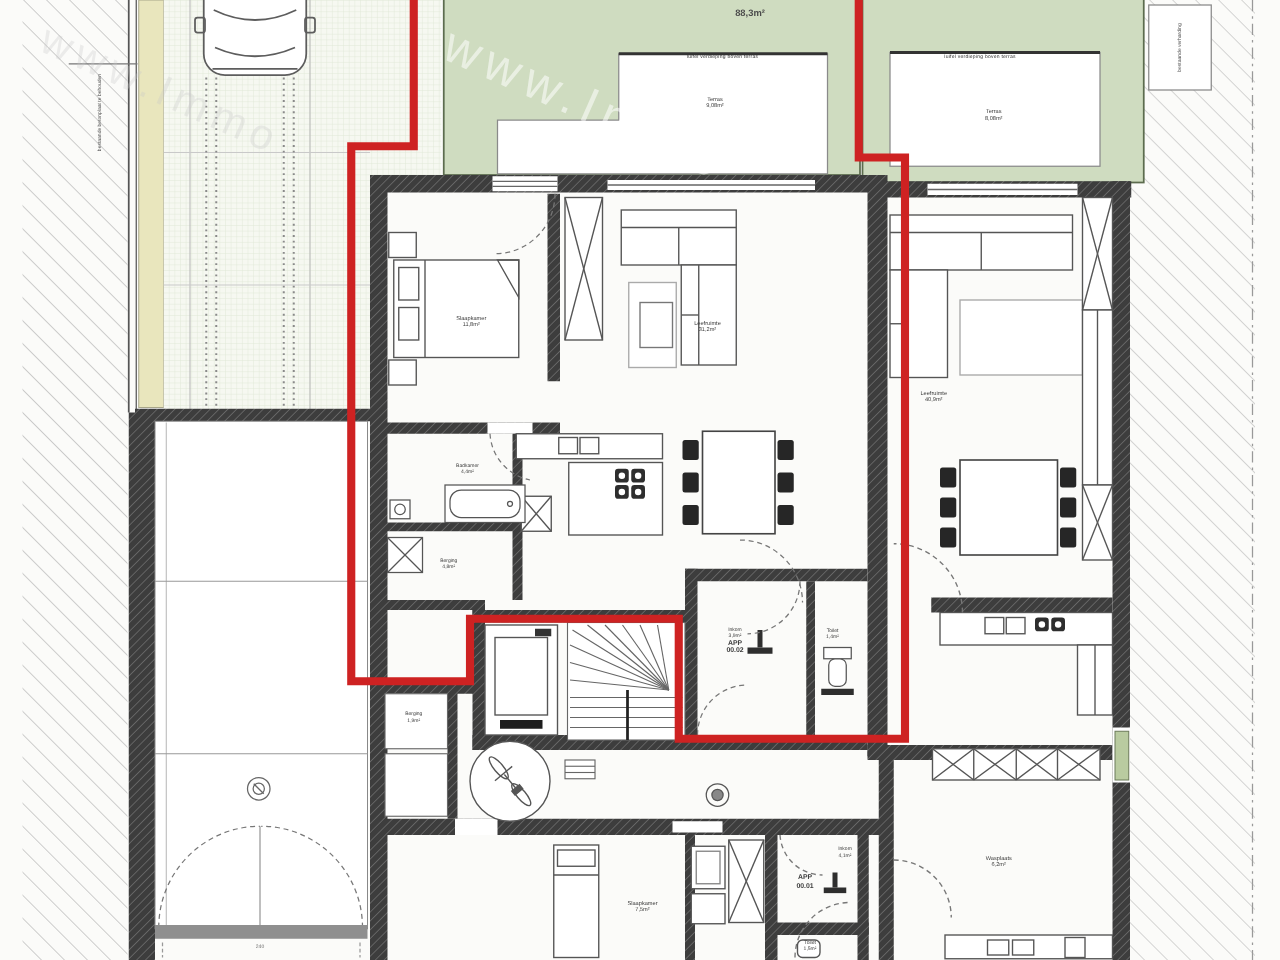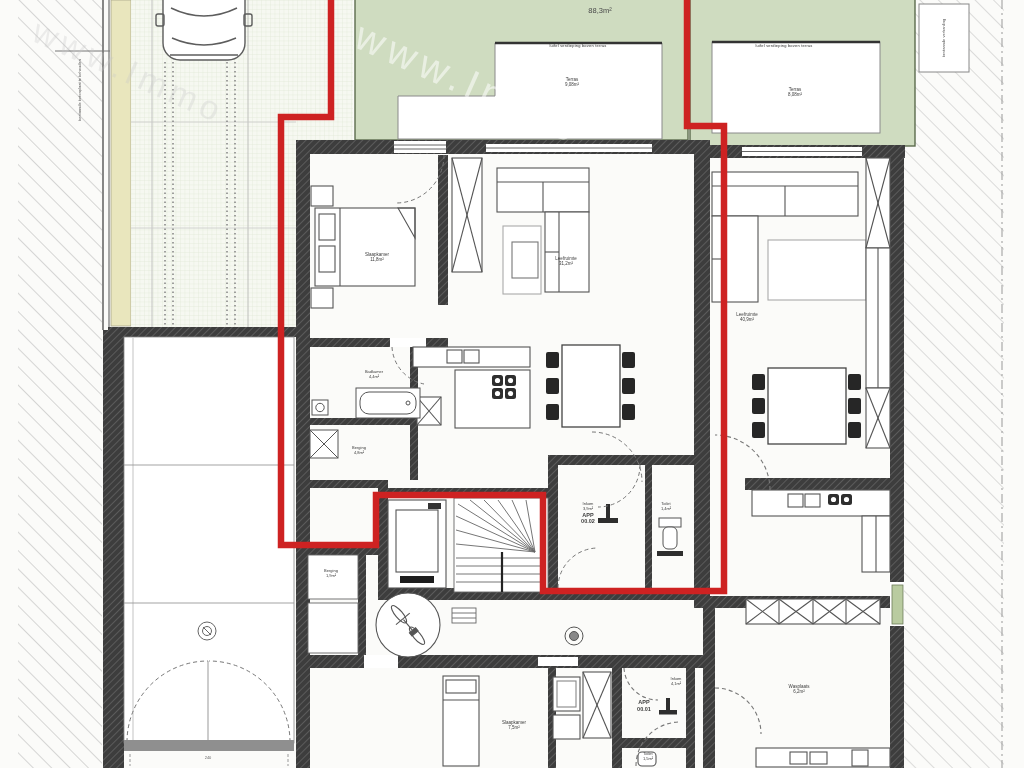--- a/index.html
+++ b/index.html
@@ -4,21 +4,21 @@
 <style>
   html,body{margin:0;padding:0;background:#ffffff;}
   #plan{position:relative;width:1024px;height:768px;overflow:hidden;background:#fbfbf9;
         font-family:"Liberation Sans",sans-serif;}
   #plan svg{position:absolute;left:0;top:0;}
   .lbl{position:absolute;transform:translate(-50%,-50%);text-align:center;color:#3c3c3c;
        line-height:1.2;white-space:nowrap;z-index:5;}
   .f4{font-size:4.5px;}
   .f35{font-size:4px;}
   .f6{font-size:6px;}
-  .f7{font-size:7.5px;font-weight:normal;color:#4a4a4a;}
+  .f7{font-size:7.5px;font-weight:bold;color:#4a4a4a;}
   .app{font-weight:bold;font-size:5.5px;}
   .rot{transform:translate(-50%,-50%) rotate(-90deg);}
   .cap{font-size:4px;letter-spacing:.2px;color:#2e2e2e;}
   .dim{font-size:4px;color:#666;}
 </style>
 </head>
 <body>
 
 <div id="plan">
 <svg width="1024" height="768" viewBox="0 0 1024 768">

